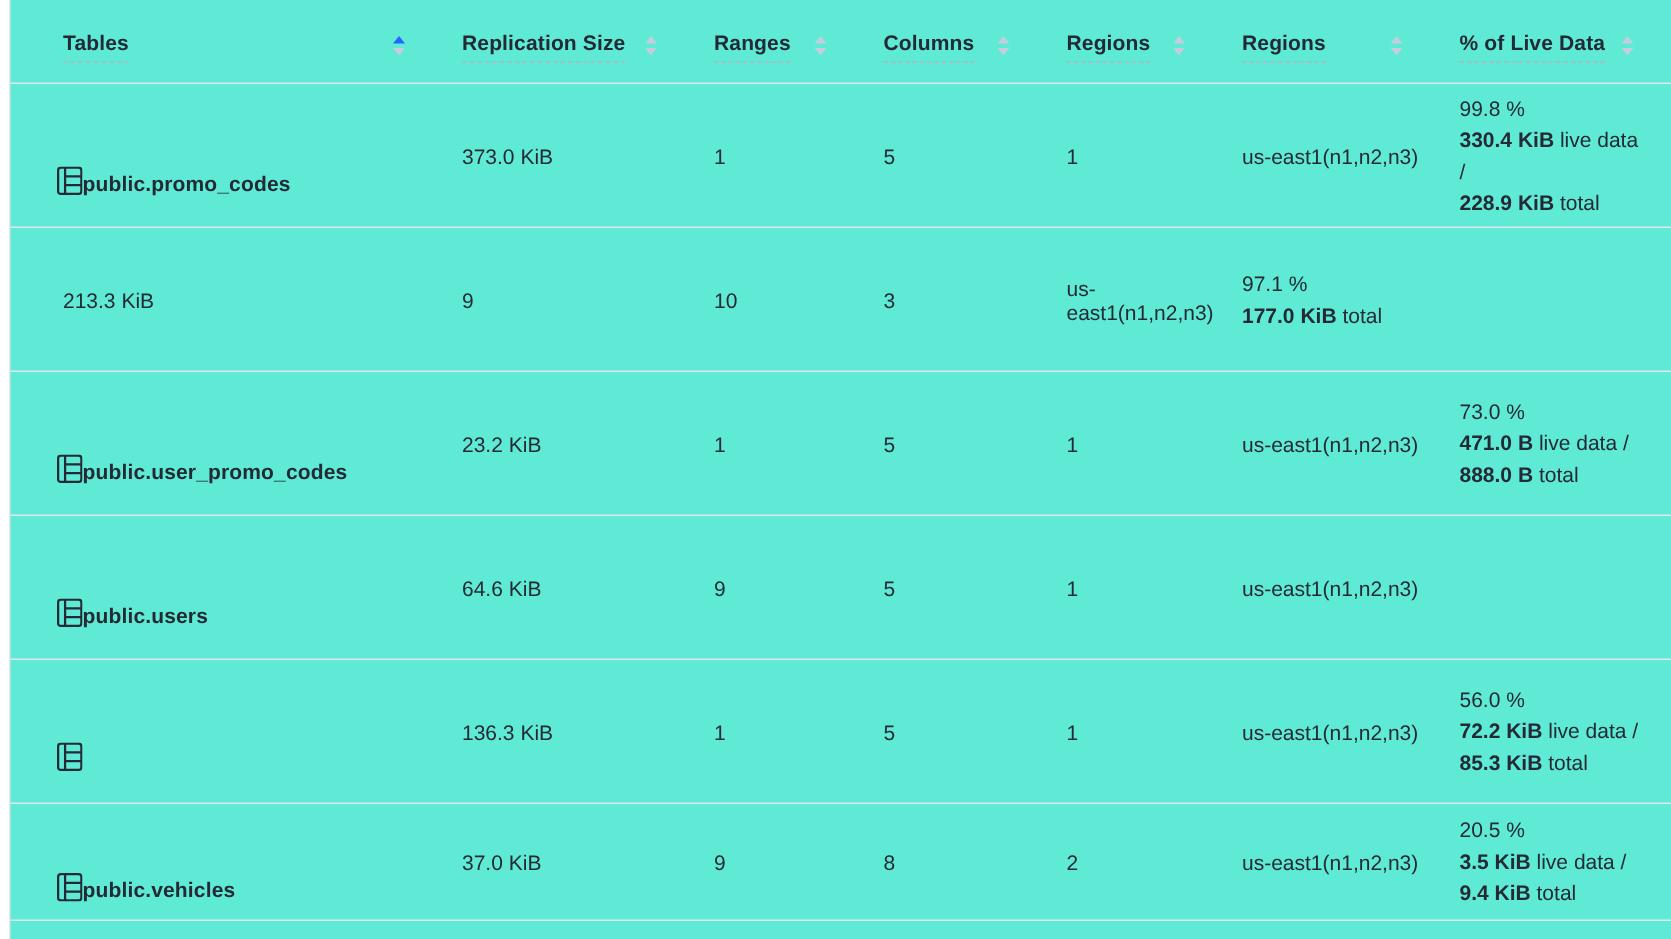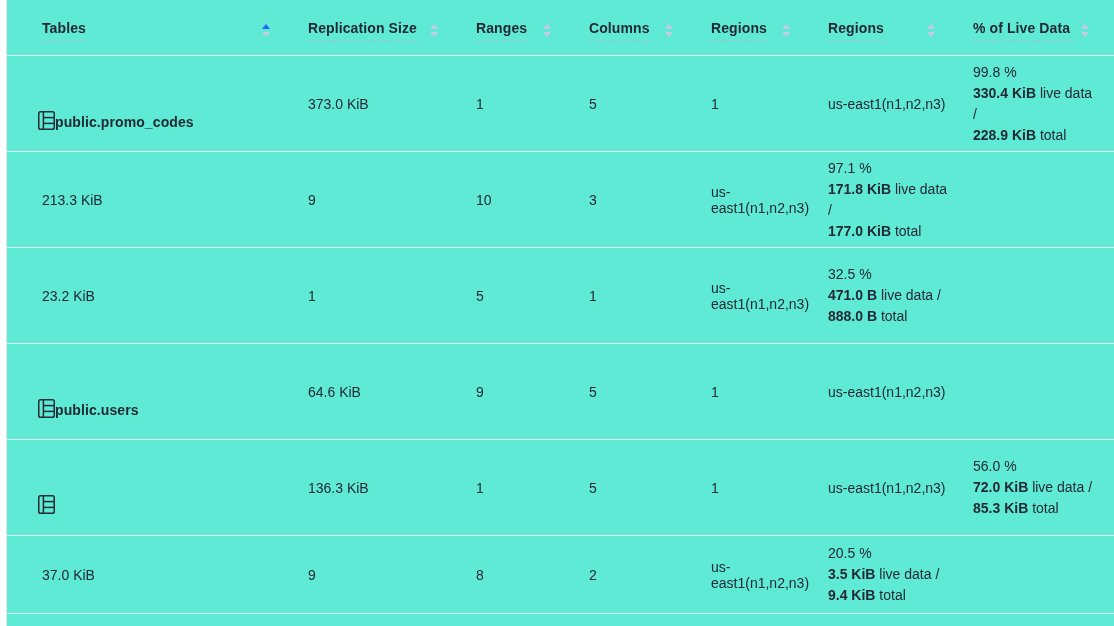--- a/index.html
+++ b/index.html
@@ -161,32 +161,42 @@
     </div>
   </div>
       <div class="row grid-cols">
     <div class="cell">213.3 KiB</div>
     <div class="cell">9</div>
     <div class="cell">10</div>
     <div class="cell">3</div>
     <div class="cell">us-east1(n1,n2,n3)</div>
     <div class="cell pct-cell">
       <div>97.1 %</div>
-      <div><b>171.8 KiB</b> <span>live data /</span></div>
       <div><b>177.0 KiB</b> <span>total</span></div>
     </div>
   </div>
       <div class="row grid-cols">
+    <div class="cell name-cell">
+      <span class="table-icon">
+        <svg width="17" height="19" viewBox="0 0 17 19" fill="none" xmlns="http://www.w3.org/2000/svg">
+          <rect x="0.75" y="0.75" width="15.5" height="17.5" rx="1.8" stroke="#242a35" stroke-width="1.5"></rect>
+          <line x1="5.4" y1="1" x2="5.4" y2="18" stroke="#242a35" stroke-width="1.5"></line>
+          <line x1="5.4" y1="6.6" x2="16" y2="6.6" stroke="#242a35" stroke-width="1.5"></line>
+          <line x1="5.4" y1="12.4" x2="16" y2="12.4" stroke="#242a35" stroke-width="1.5"></line>
+        </svg>
+      </span>
+      <span class="table-name">public.user_promo_codes</span>
+    </div>
     <div class="cell">23.2 KiB</div>
     <div class="cell">1</div>
     <div class="cell">5</div>
     <div class="cell">1</div>
     <div class="cell">us-east1(n1,n2,n3)</div>
     <div class="cell pct-cell">
-      <div>32.5 %</div>
+      <div>73.0 %</div>
       <div><b>471.0 B</b> <span>live data /</span></div>
       <div><b>888.0 B</b> <span>total</span></div>
     </div>
   </div>
       <div class="row grid-cols">
     <div class="cell name-cell">
       <span class="table-icon">
         <svg width="17" height="19" viewBox="0 0 17 19" fill="none" xmlns="http://www.w3.org/2000/svg">
           <rect x="0.75" y="0.75" width="15.5" height="17.5" rx="1.8" stroke="#242a35" stroke-width="1.5"></rect>
           <line x1="5.4" y1="1" x2="5.4" y2="18" stroke="#242a35" stroke-width="1.5"></line>
@@ -213,25 +223,36 @@
         </svg>
       </span>
     </div>
     <div class="cell">136.3 KiB</div>
     <div class="cell">1</div>
     <div class="cell">5</div>
     <div class="cell">1</div>
     <div class="cell">us-east1(n1,n2,n3)</div>
     <div class="cell pct-cell">
       <div>56.0 %</div>
-      <div><b>72.0 KiB</b> <span>live data /</span></div>
+      <div><b>72.2 KiB</b> <span>live data /</span></div>
       <div><b>85.3 KiB</b> <span>total</span></div>
     </div>
   </div>
       <div class="row grid-cols">
+    <div class="cell name-cell">
+      <span class="table-icon">
+        <svg width="17" height="19" viewBox="0 0 17 19" fill="none" xmlns="http://www.w3.org/2000/svg">
+          <rect x="0.75" y="0.75" width="15.5" height="17.5" rx="1.8" stroke="#242a35" stroke-width="1.5"></rect>
+          <line x1="5.4" y1="1" x2="5.4" y2="18" stroke="#242a35" stroke-width="1.5"></line>
+          <line x1="5.4" y1="6.6" x2="16" y2="6.6" stroke="#242a35" stroke-width="1.5"></line>
+          <line x1="5.4" y1="12.4" x2="16" y2="12.4" stroke="#242a35" stroke-width="1.5"></line>
+        </svg>
+      </span>
+      <span class="table-name">public.vehicles</span>
+    </div>
     <div class="cell">37.0 KiB</div>
     <div class="cell">9</div>
     <div class="cell">8</div>
     <div class="cell">2</div>
     <div class="cell">us-east1(n1,n2,n3)</div>
     <div class="cell pct-cell">
       <div>20.5 %</div>
       <div><b>3.5 KiB</b> <span>live data /</span></div>
       <div><b>9.4 KiB</b> <span>total</span></div>
     </div>

